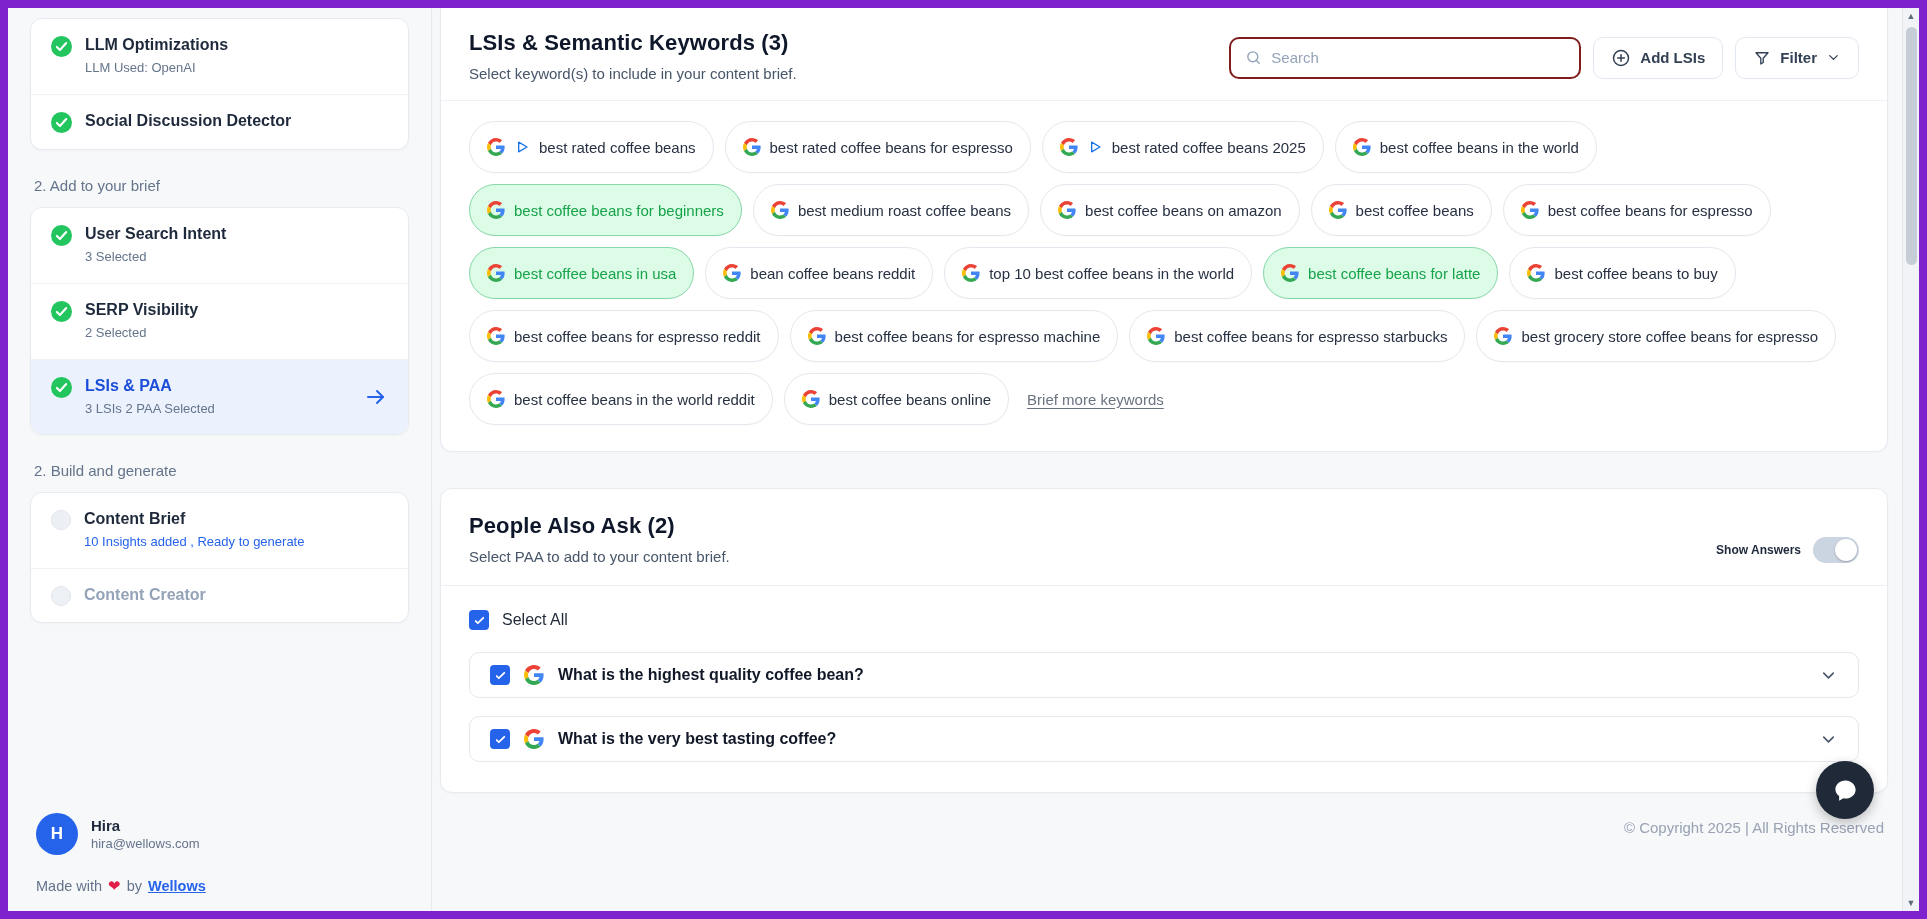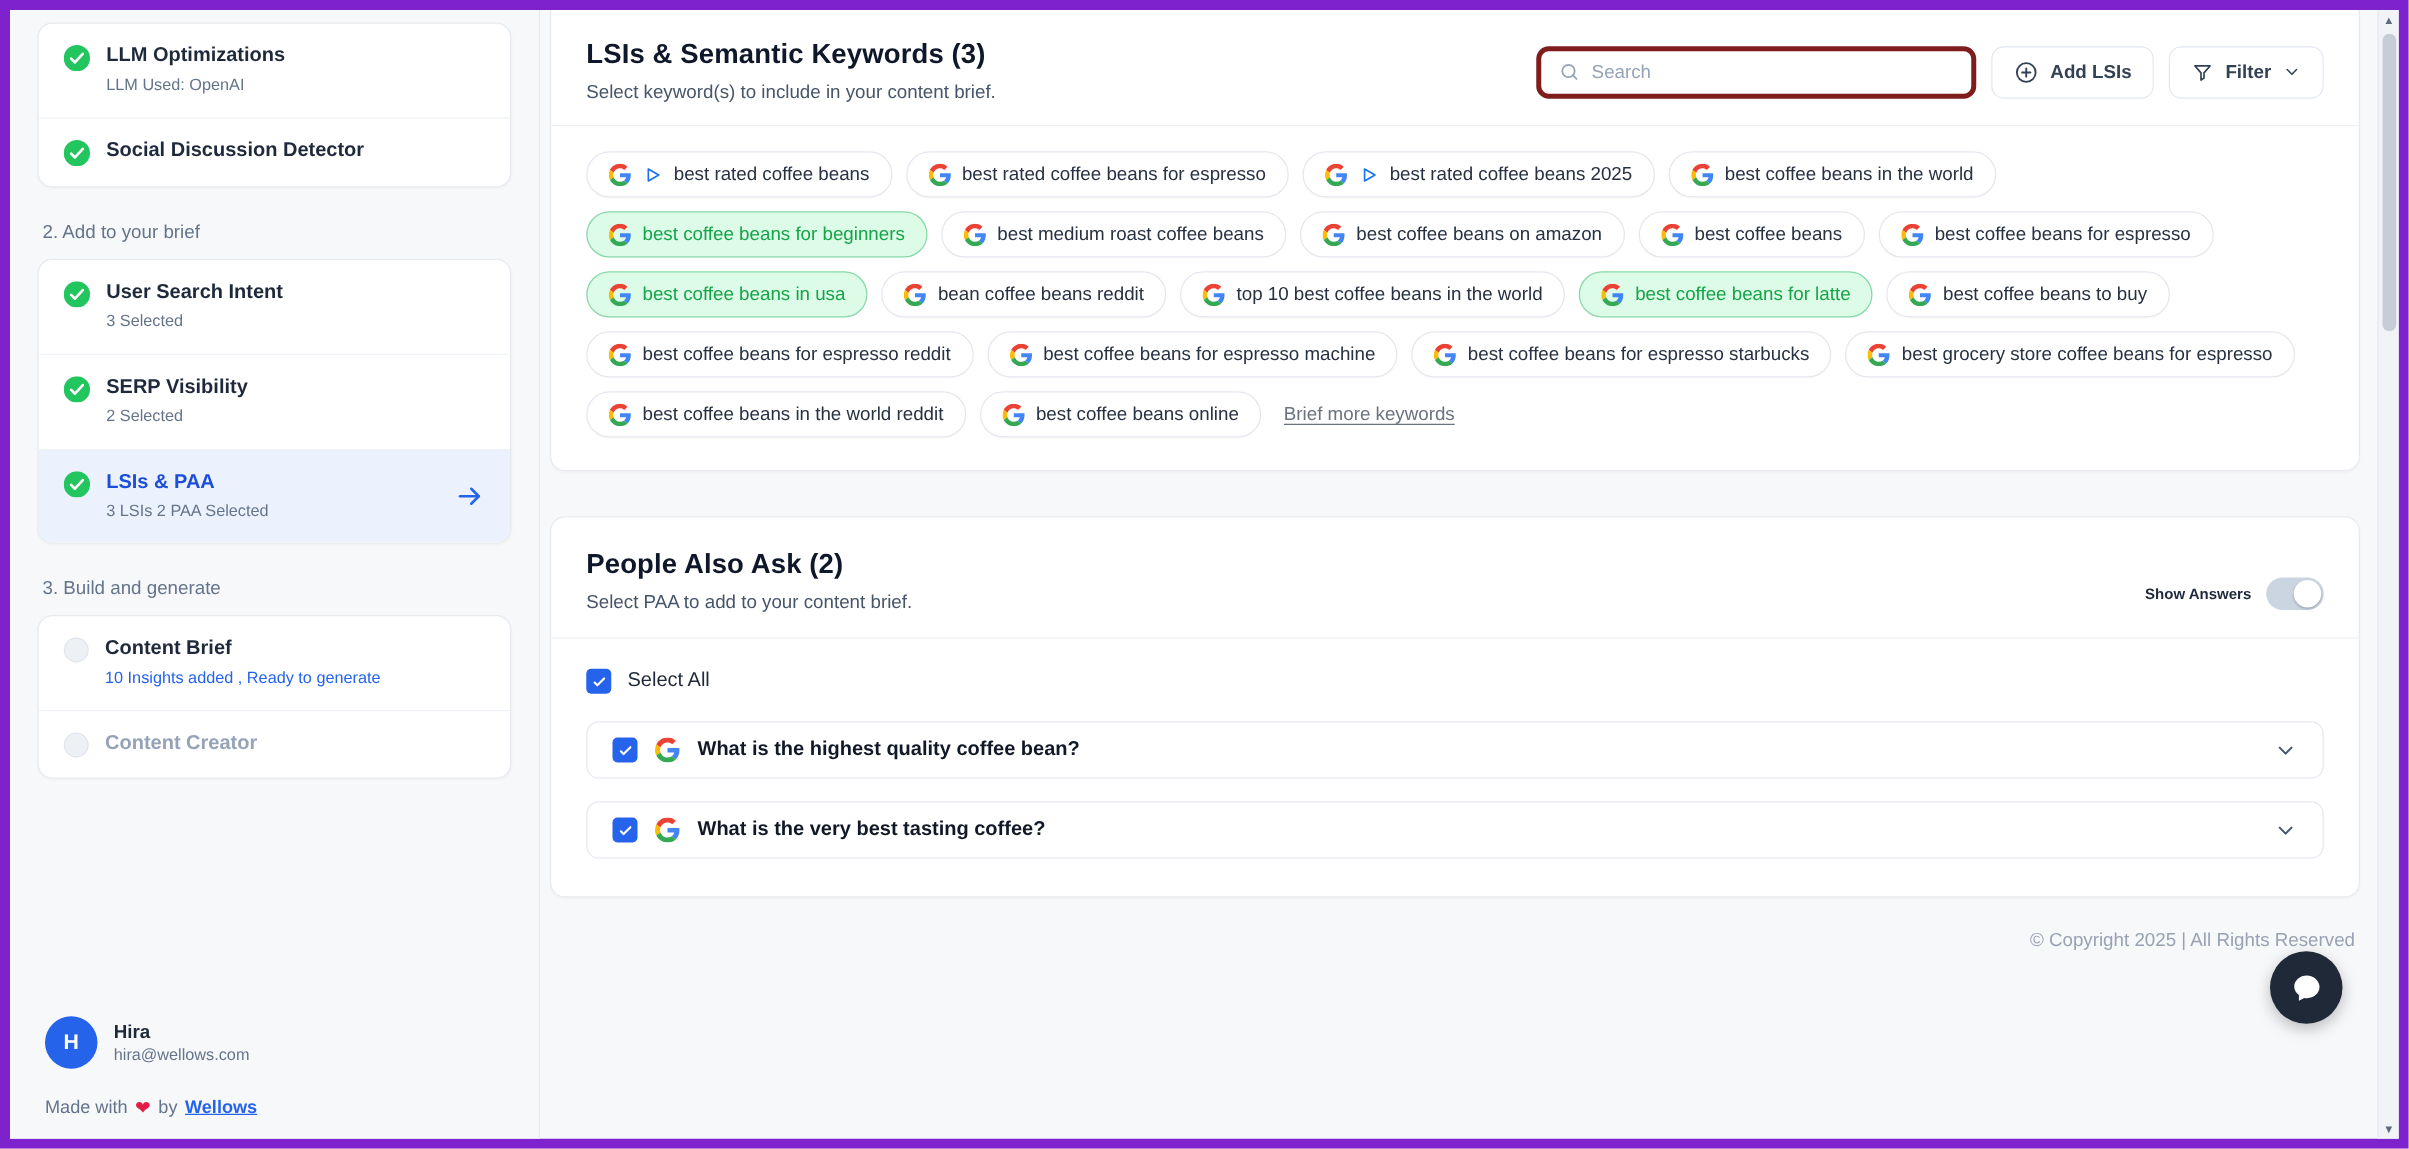--- a/index.html
+++ b/index.html
@@ -90,21 +90,21 @@
   .panel-head {
     display: flex; justify-content: space-between;
     padding: 22px 28px 18px;
   }
   .panel-title { font-size: 22px; font-weight: 700; color: #0F172A; letter-spacing: .1px; }
   .panel-sub { font-size: 15px; color: #475569; margin-top: 9px; }
   .head-controls { display: flex; align-items: center; gap: 12px; margin-top: 3px; }
 
   .search-box {
     width: 352px; height: 42px;
-    border: 4px solid #7f1d1d; border-radius: 10px;
+    border: 2px solid #7f1d1d; border-radius: 10px;
     background: #fff;
     display: flex; align-items: center; gap: 9px;
     padding: 0 14px;
   }
   .search-box svg { width: 17px; height: 17px; flex: none; }
   .search-box input {
     border: none; outline: none; width: 100%;
     font-size: 15px; color: #334155; background: transparent;
     font-family: inherit;
   }
@@ -123,21 +123,21 @@
 
   .hdivider { height: 1px; background: #EDF1F5; }
 
   .chips {
     padding: 20px 28px 26px;
     display: flex; flex-wrap: wrap;
     gap: 11px 11px; align-items: center;
   }
   .chip {
     display: inline-flex; align-items: center; gap: 9px;
-    height: 37px; padding: 0 17px;
+    height: 52px; padding: 0 17px;
     border: 1px solid #E4E8EE; border-radius: 999px;
     background: #fff;
     font-size: 15px; font-weight: 500; color: #273142;
     white-space: nowrap; cursor: pointer;
     box-shadow: 0 1px 1px rgba(16,24,40,.02);
   }
   .chip .gicon { width: 18px; height: 18px; flex: none; }
   .chip .vicon { width: 16px; height: 16px; flex: none; }
   .chip.selected { background: #DCFCE7; border-color: #86D8A8; color: #16A34A; }
   .load-more {
@@ -280,21 +280,21 @@
           <div class="side-label">LSIs &amp; PAA</div>
           <div class="side-sub">3 LSIs 2 PAA Selected</div>
         </div>
         <svg class="arrow-ic" viewBox="0 0 24 24" fill="none" stroke="#2563EB" stroke-width="2" stroke-linecap="round" stroke-linejoin="round">
             <path d="M4 12h15"></path>
             <path d="M13 6l6 6-6 6"></path>
           </svg>
       </div>
     </div>
 
-    <div class="section-label">3. Build and generate</div>
+    <div class="section-label">2. Build and generate</div>
 
     <div class="card">
       <div class="side-row">
         <span class="pending-dot"></span>
         <div class="texts">
           <div class="side-label">Content Brief</div>
           <div class="side-sub blue"><span>10 Insights added ,</span> <a class="link-blue">Ready to generate</a></div>
         </div>
       </div>
       <div class="side-row disabled">

